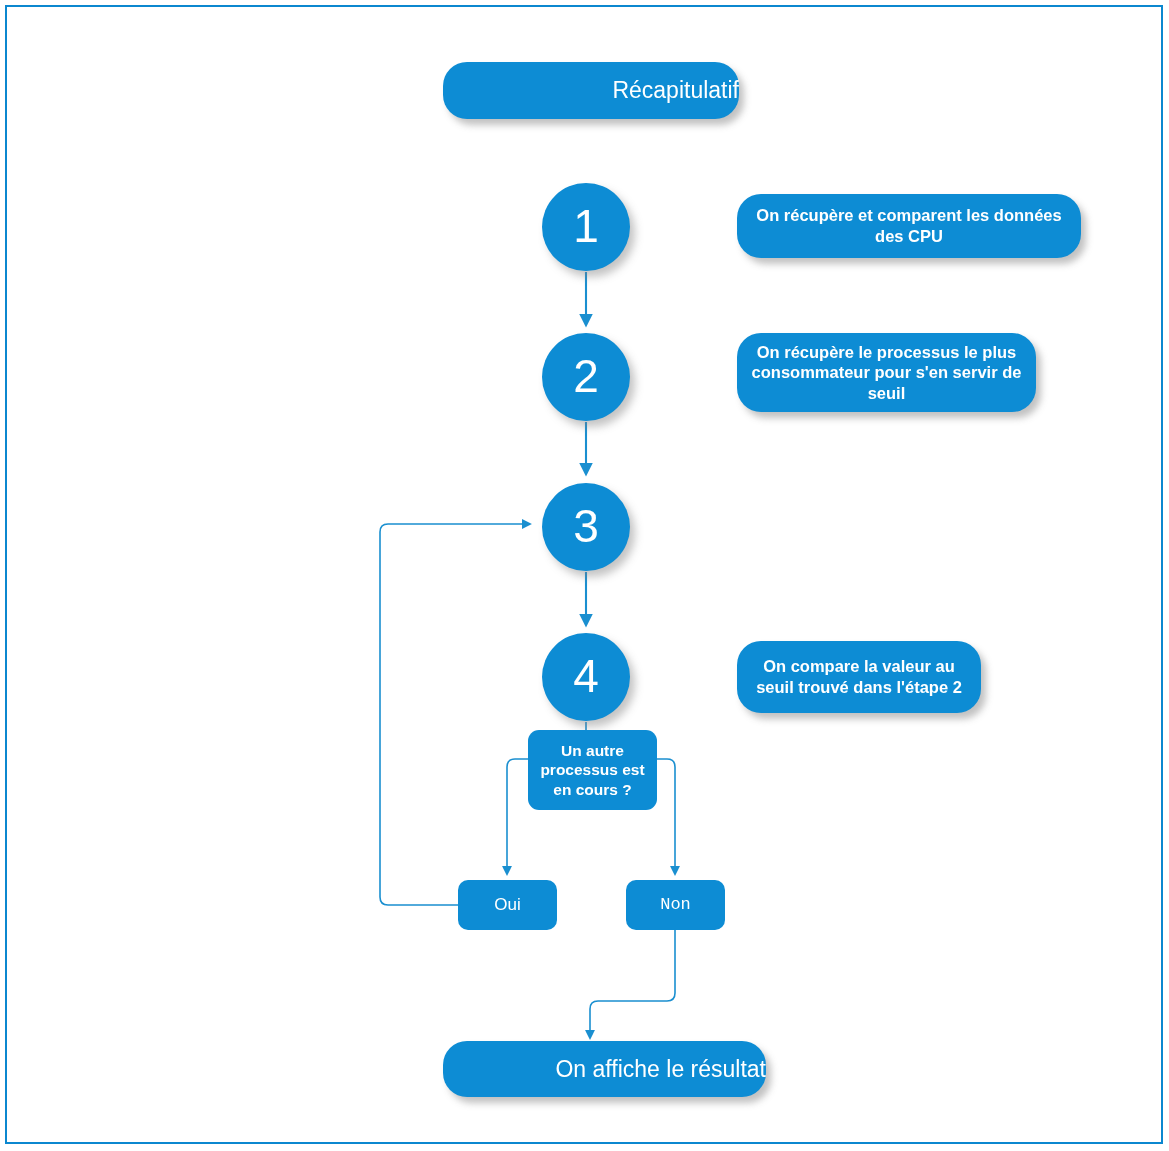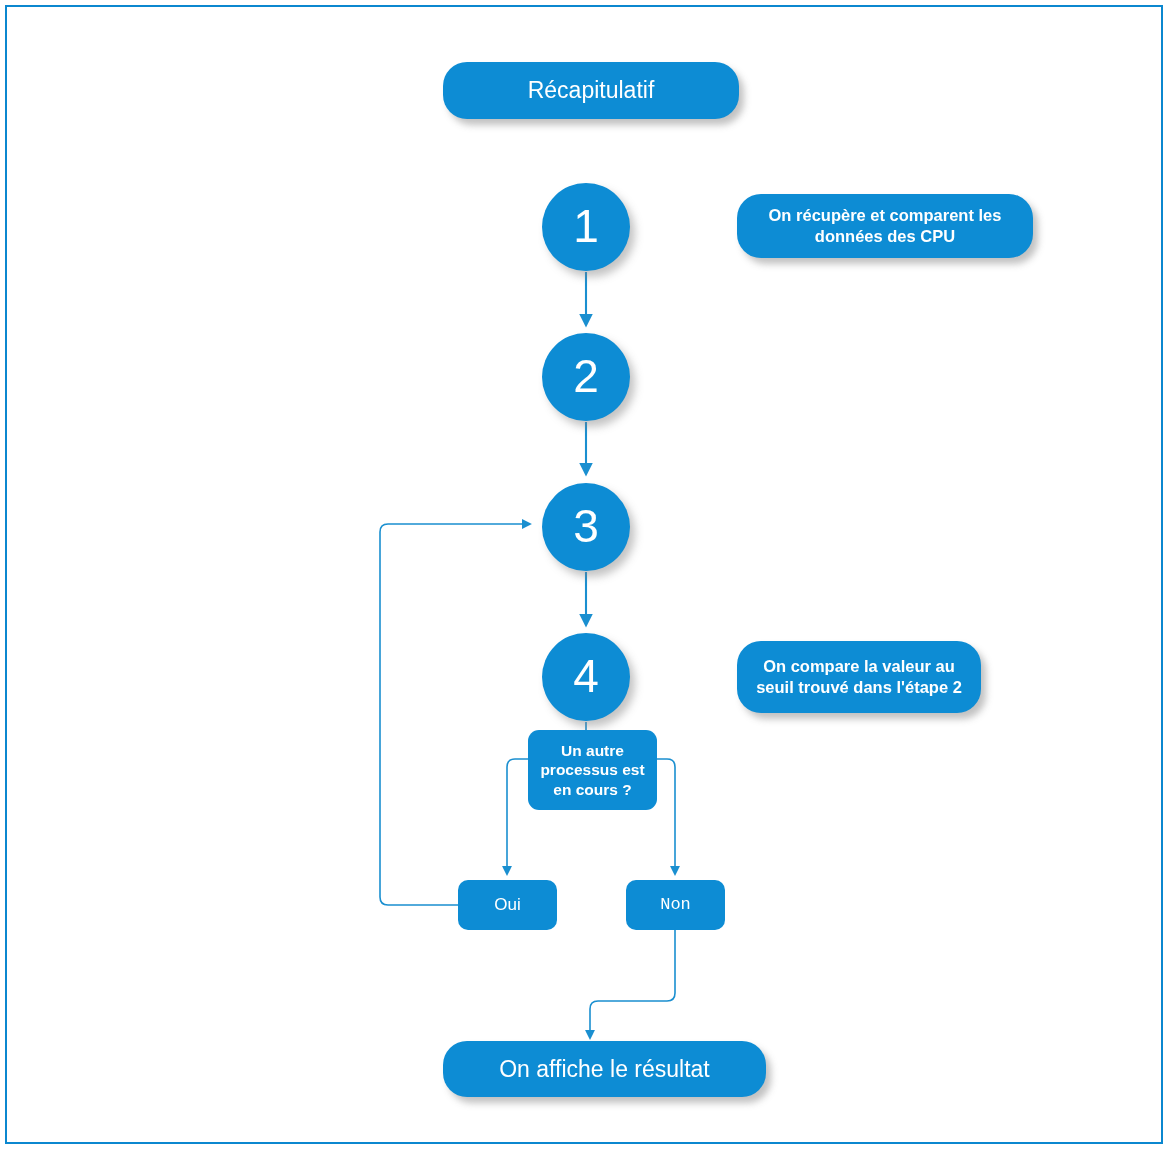--- a/index.html
+++ b/index.html
@@ -44,20 +44,21 @@
     background: #0d8cd4;
     color: #ffffff;
     display: flex;
     align-items: center;
     justify-content: center;
     text-align: center;
     line-height: 1.25;
   }
   .rounded {
     border-radius: 24px;
+    justify-content: flex-end;
   }
   .shadowed {
     box-shadow: 5px 6px 7px rgba(120, 120, 120, 0.45);
   }
   .circle {
     border-radius: 50%;
     box-shadow: 5px 6px 8px rgba(125, 125, 125, 0.45);
     font-size: 46px;
     font-weight: 400;
   }
@@ -111,22 +112,25 @@
   <div class="node circle" style="left:542px; top:333px; width:88px; height:88px;">
     <span>2</span>
   </div>
   <div class="node circle" style="left:542px; top:483px; width:88px; height:88px;">
     <span>3</span>
   </div>
   <div class="node circle" style="left:542px; top:633px; width:88px; height:88px;">
     <span>4</span>
   </div>
 
-  <div class="node rounded shadowed note-node" style="left:737px; top:194px; width:296px; height:64px;">
+  <div class="node rounded shadowed note-node" style="left:737px; top:194px; width:344px; height:64px;">
     <span>On récupère et comparent les données des CPU</span>
+  </div>
+  <div class="node rounded shadowed note-node" style="left:737px; top:333px; width:299px; height:79px;">
+    <span>On récupère le processus le plus consommateur pour s'en servir de seuil</span>
   </div>
   <div class="node rounded shadowed note-node" style="left:737px; top:641px; width:244px; height:72px;">
     <span>On compare la valeur au seuil trouvé dans l'étape 2</span>
   </div>
 
 
   <div class="node decision-node" style="left:528px; top:730px; width:129px; height:80px;">
     <span>Un autre processus est en cours ?</span>
   </div>
 

